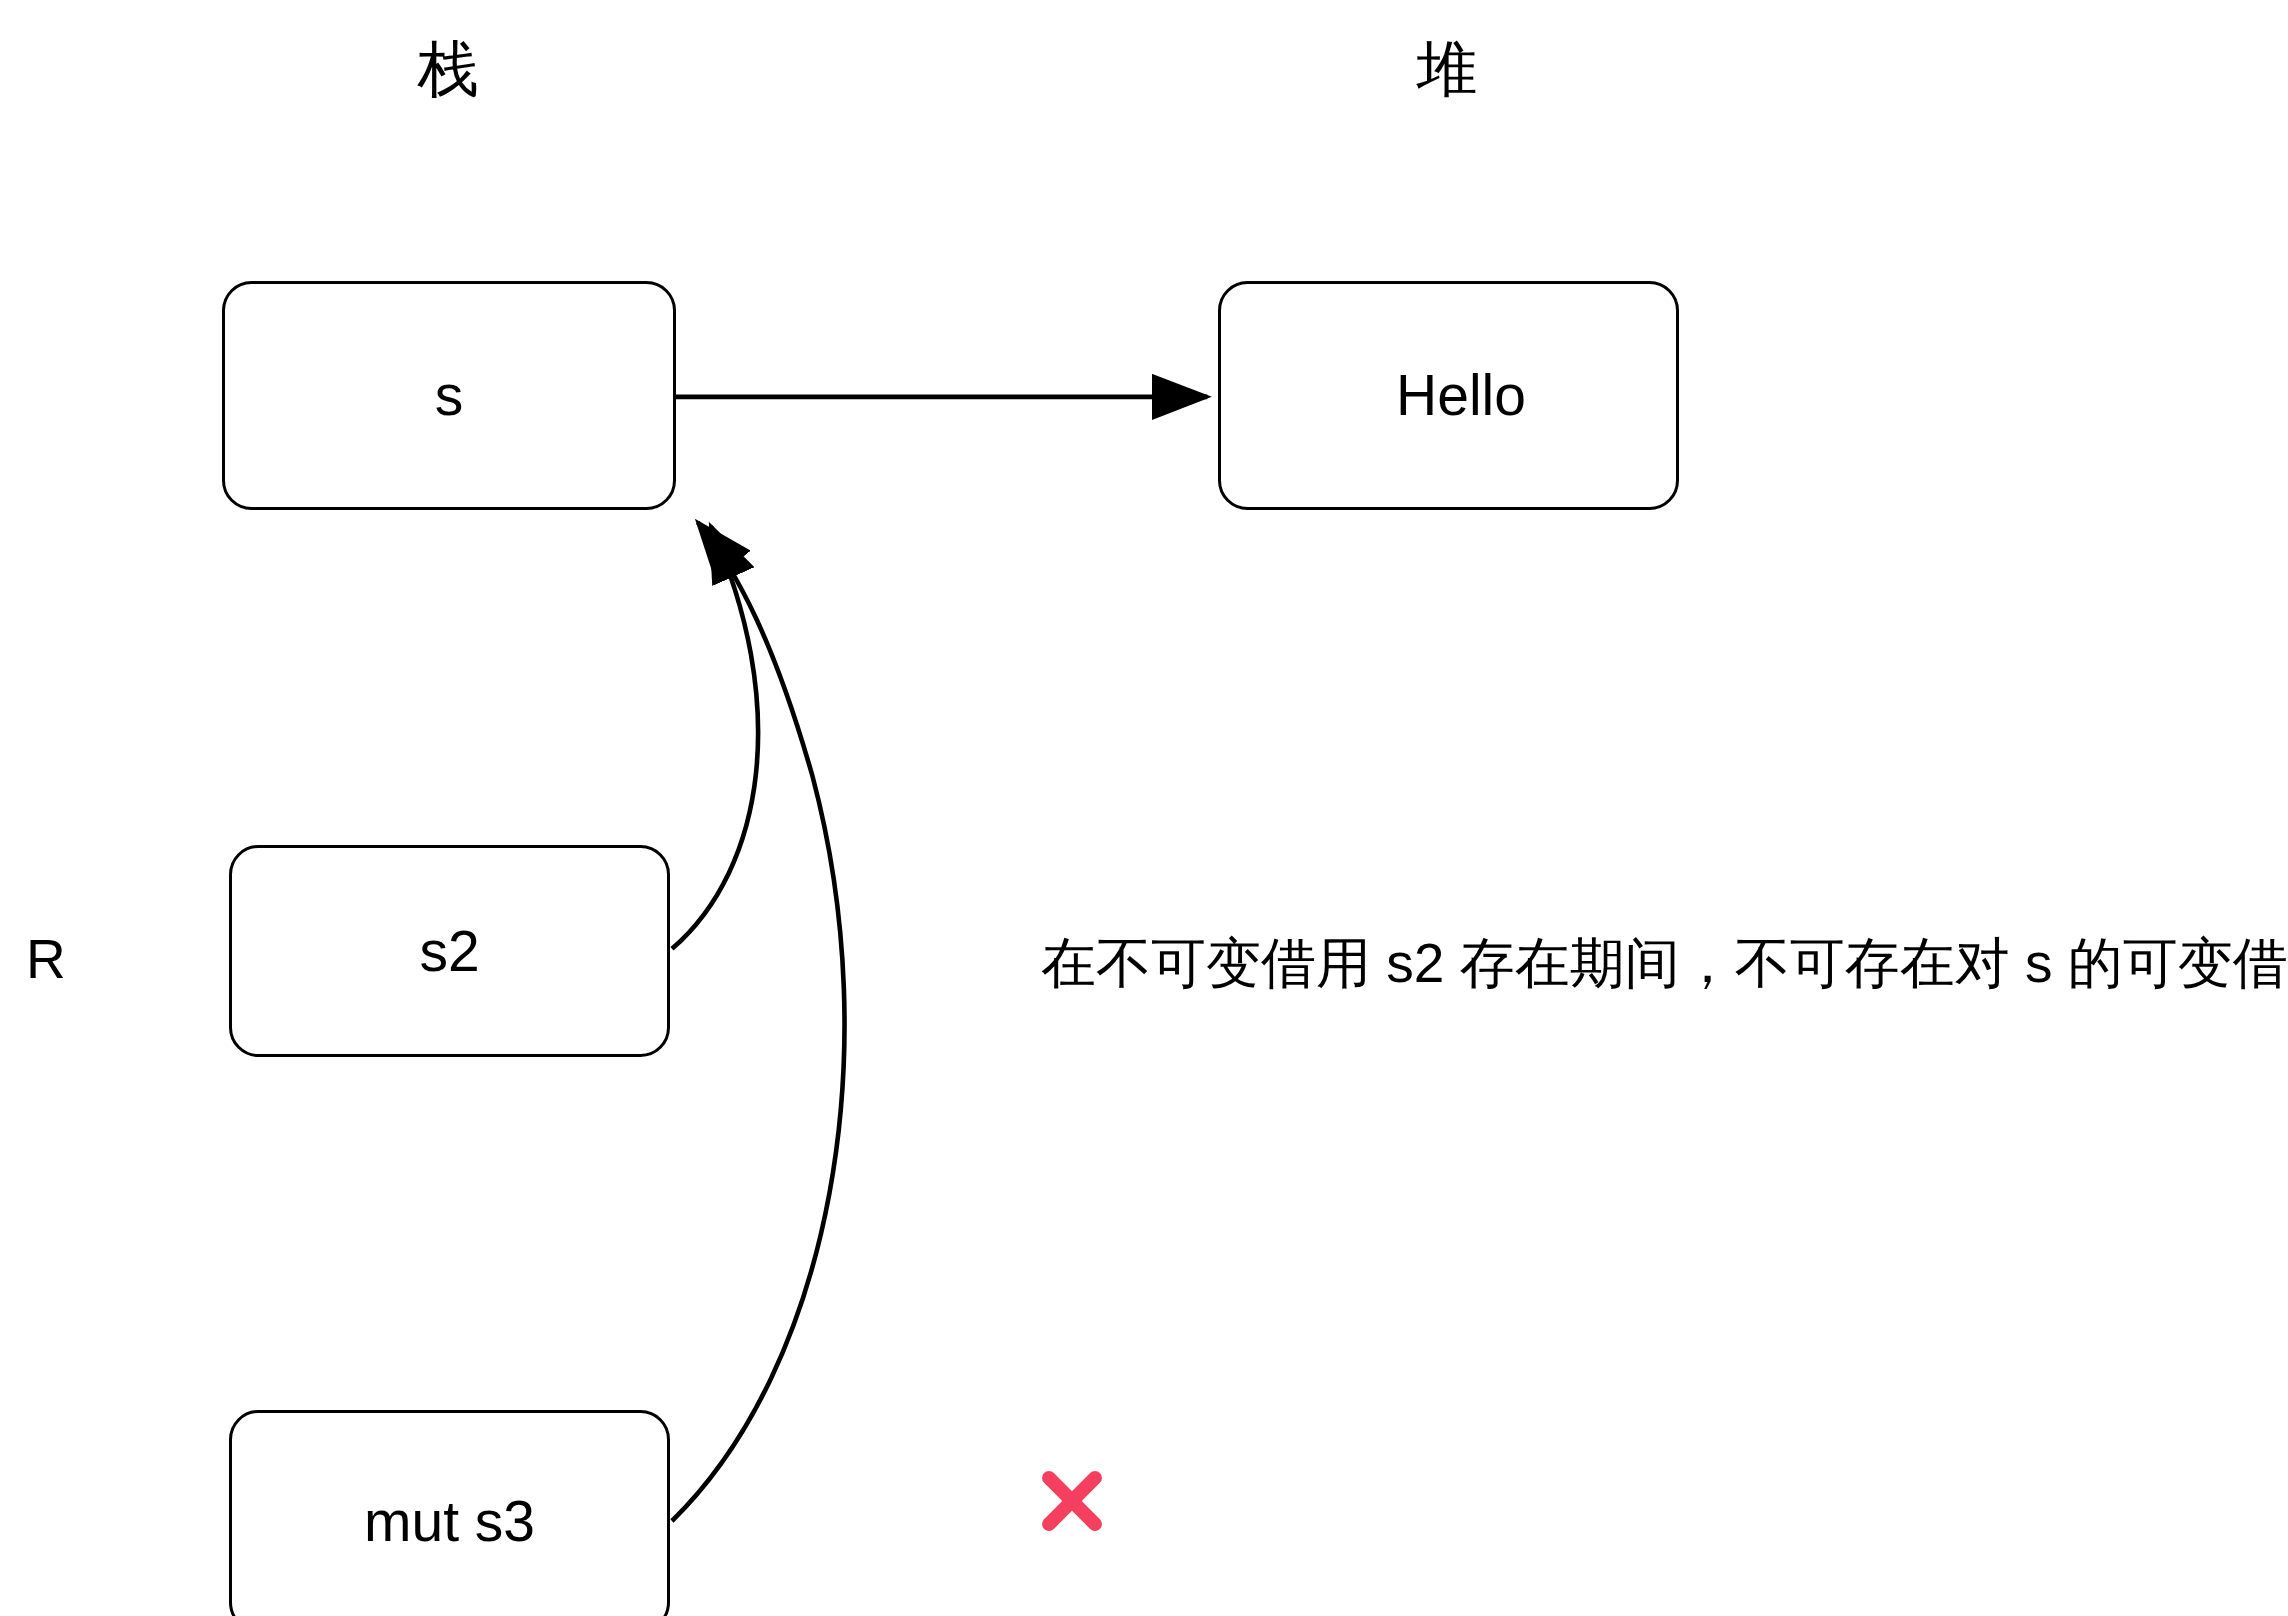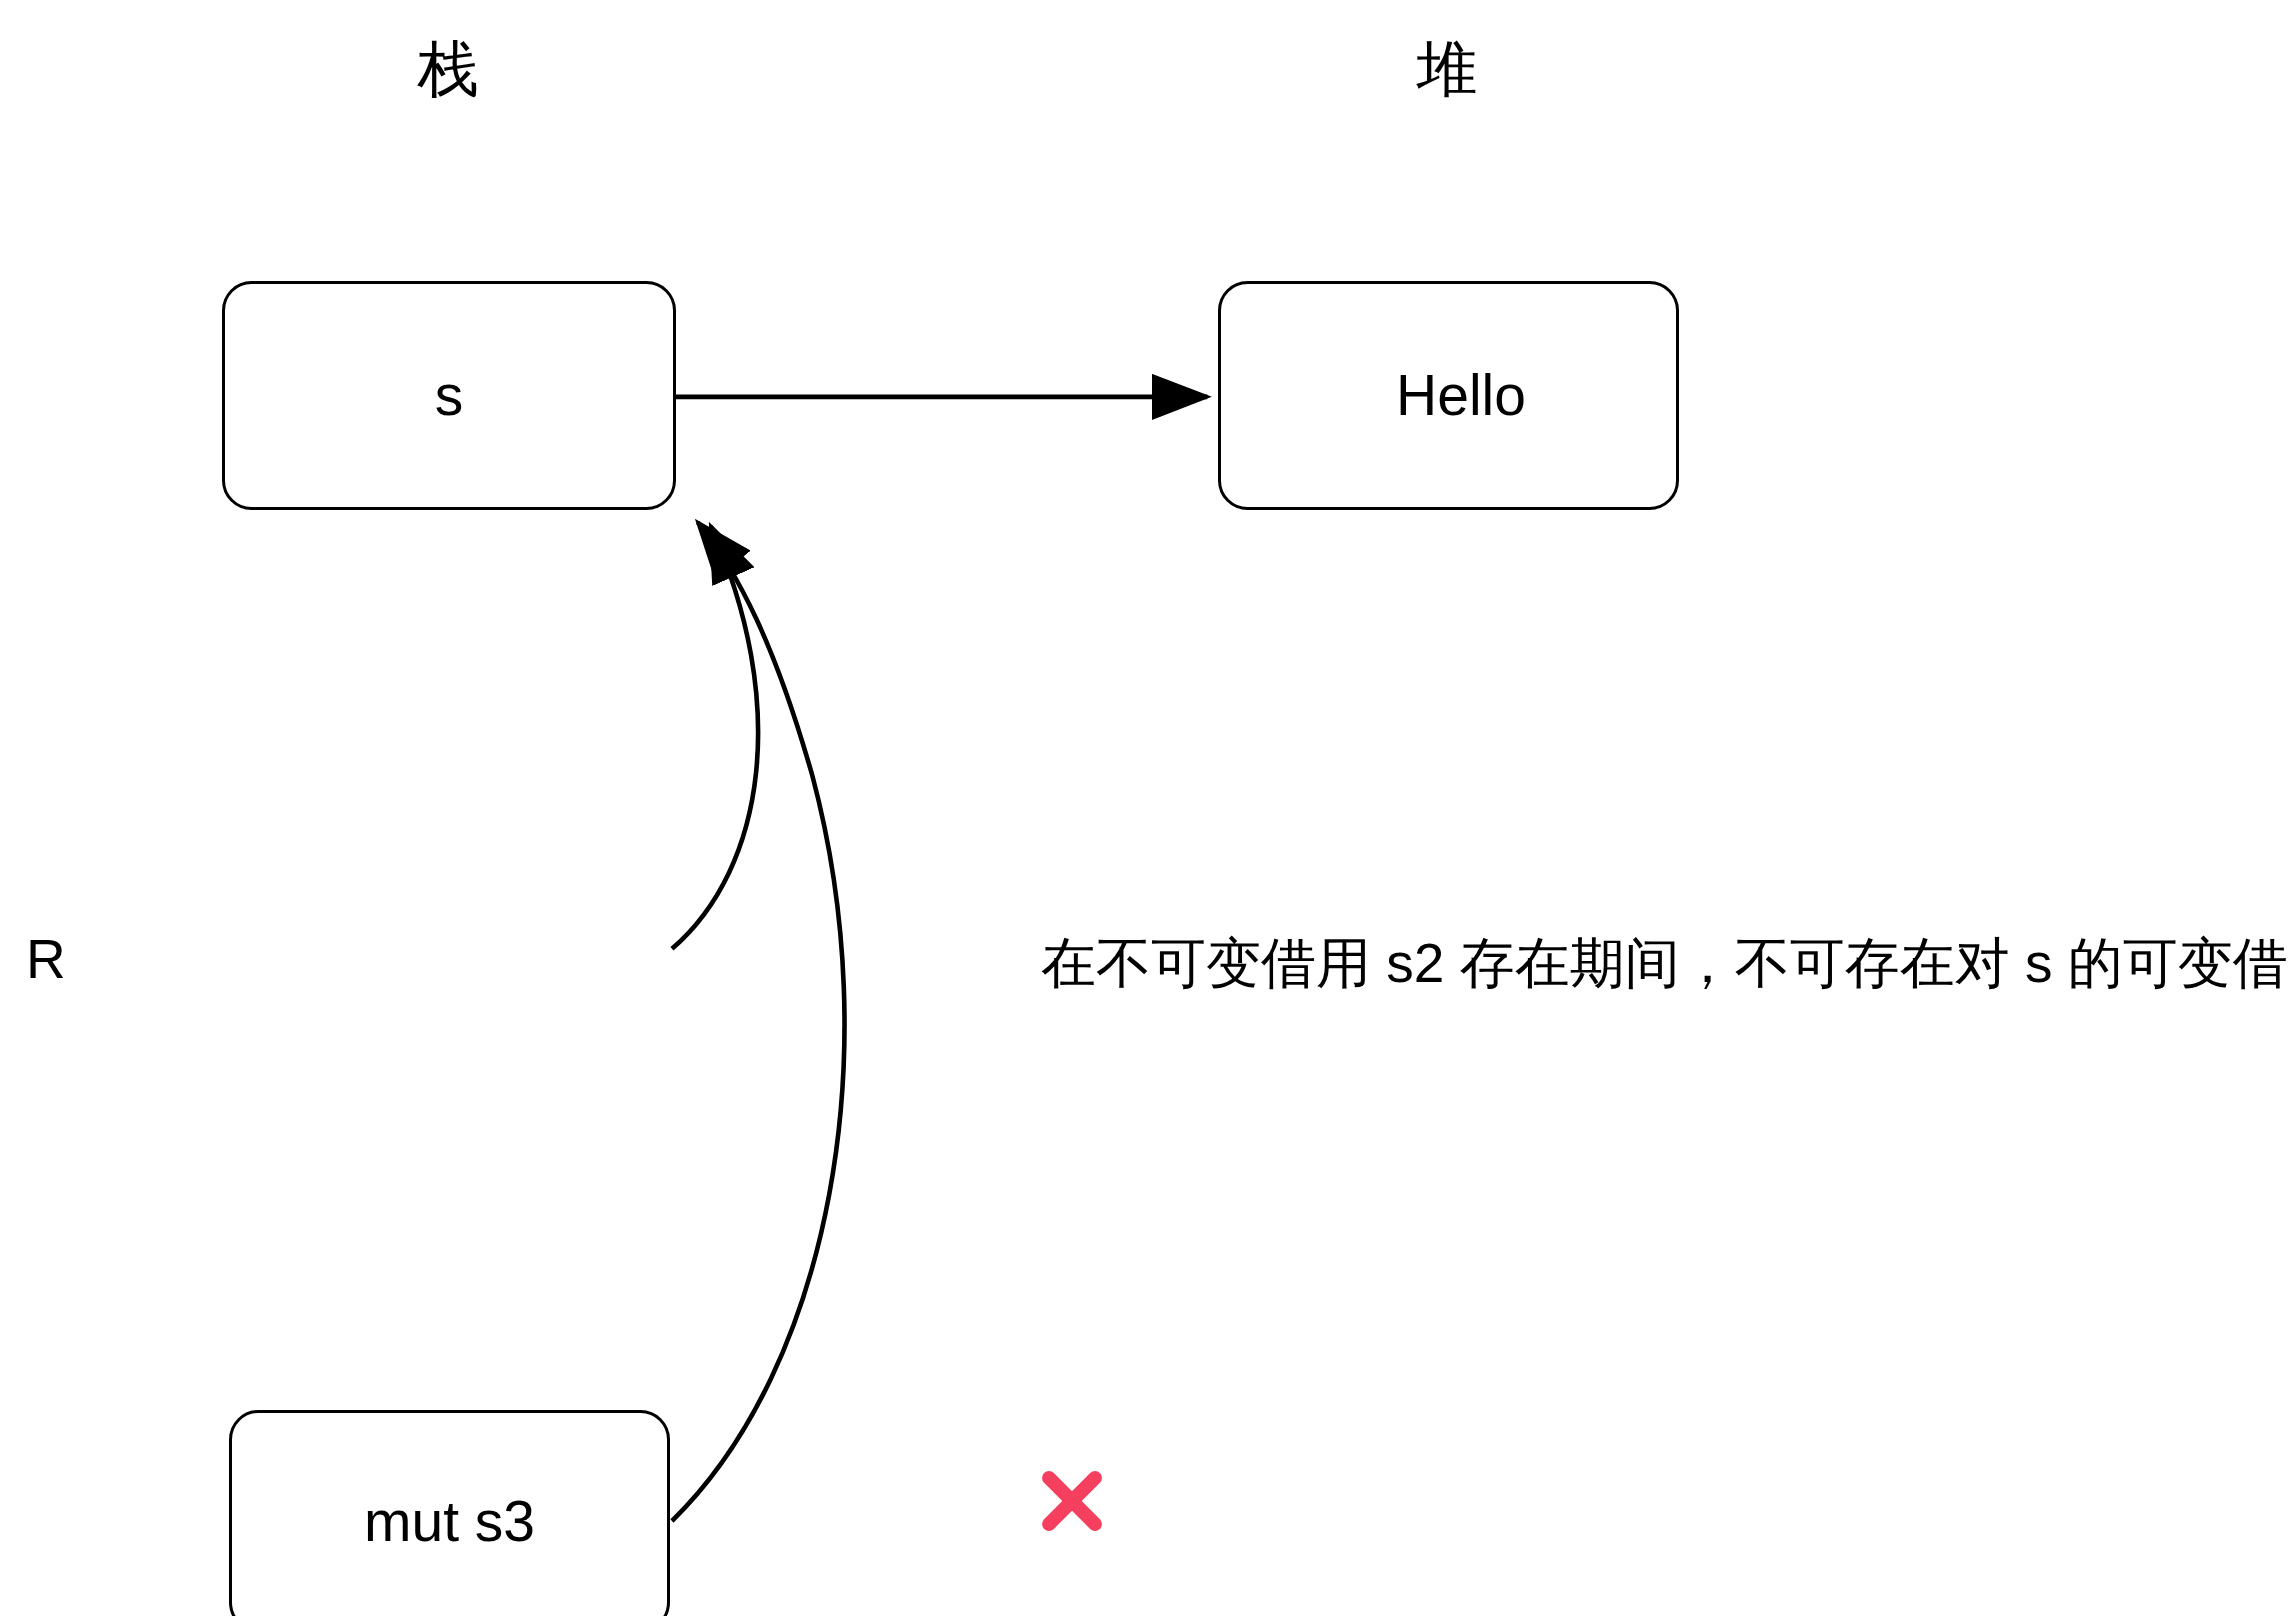--- a/index.html
+++ b/index.html
@@ -103,20 +103,23 @@
   <div class="side-label" style="left:26px; top:932px;">R</div>
 
   <div class="node" id="node-s">
     <span class="node-label">s</span>
   </div>
 
   <div class="node" id="node-hello">
     <span class="node-label">Hello</span>
   </div>
 
+  <div class="node" id="node-s2">
+    <span class="node-label">s2</span>
+  </div>
 
   <div class="node" id="node-s3">
     <span class="node-label">mut s3</span>
   </div>
 
   <div class="note-text" style="left:1041px; top:930px;">在不可变借用 s2 存在期间，不可存在对 s 的可变借用</div>
 
   <svg class="cross-mark" style="left:1037px; top:1466px;" viewBox="0 0 76 76" xmlns="http://www.w3.org/2000/svg">
     <g id="cross-strokes" stroke-width="15" stroke-linecap="round" stroke="#F43F5E">
       <line x1="13" y1="13" x2="63" y2="63"></line>

